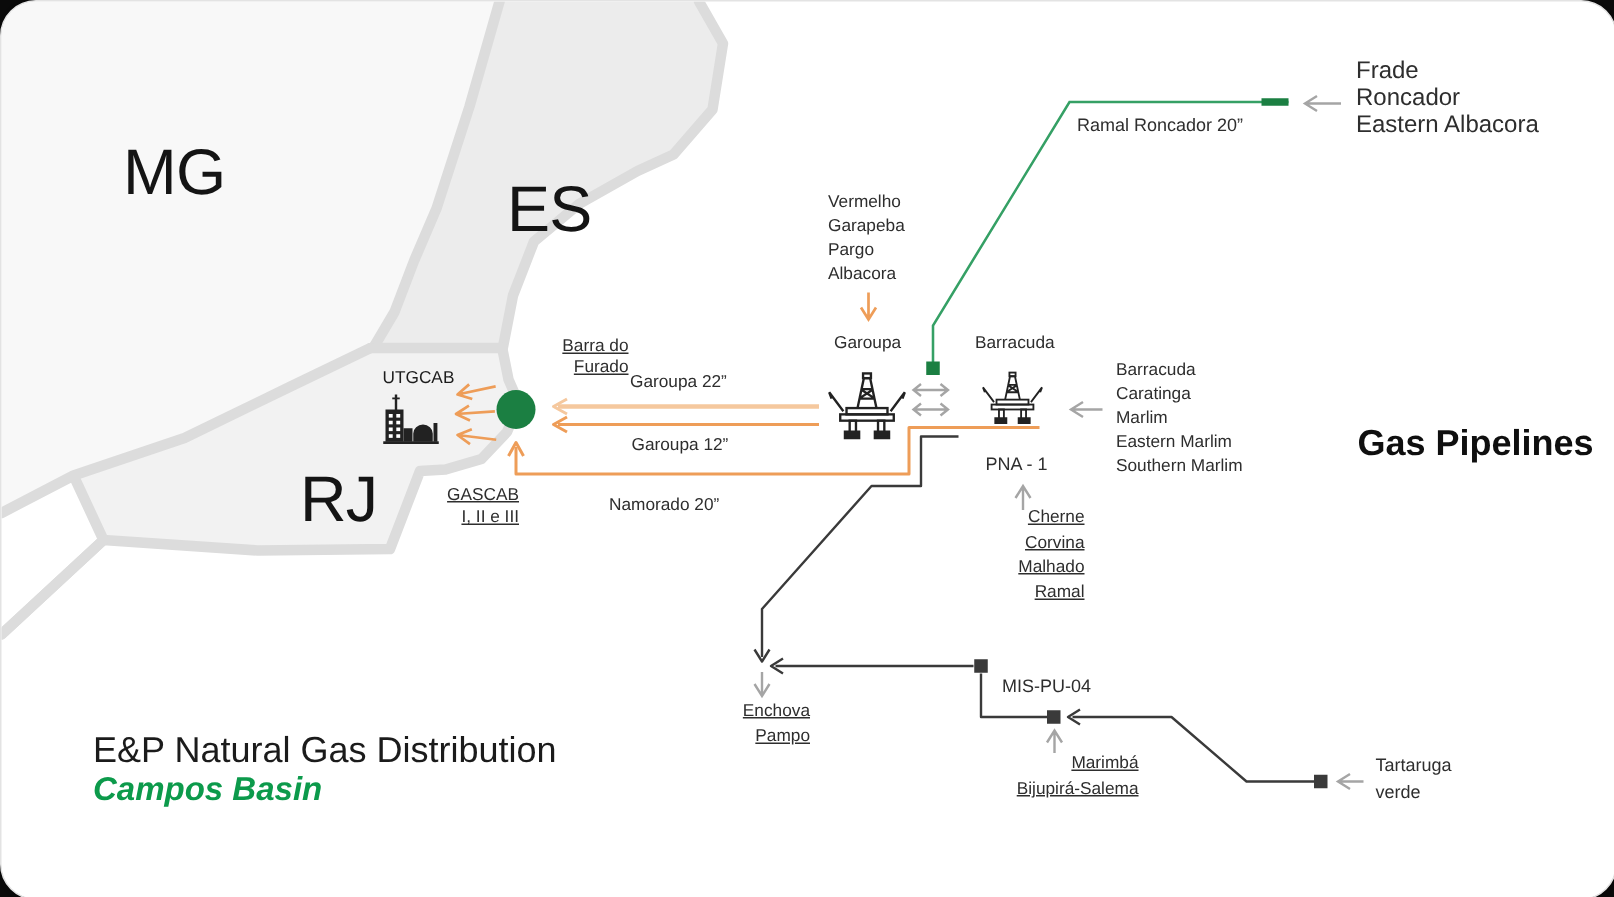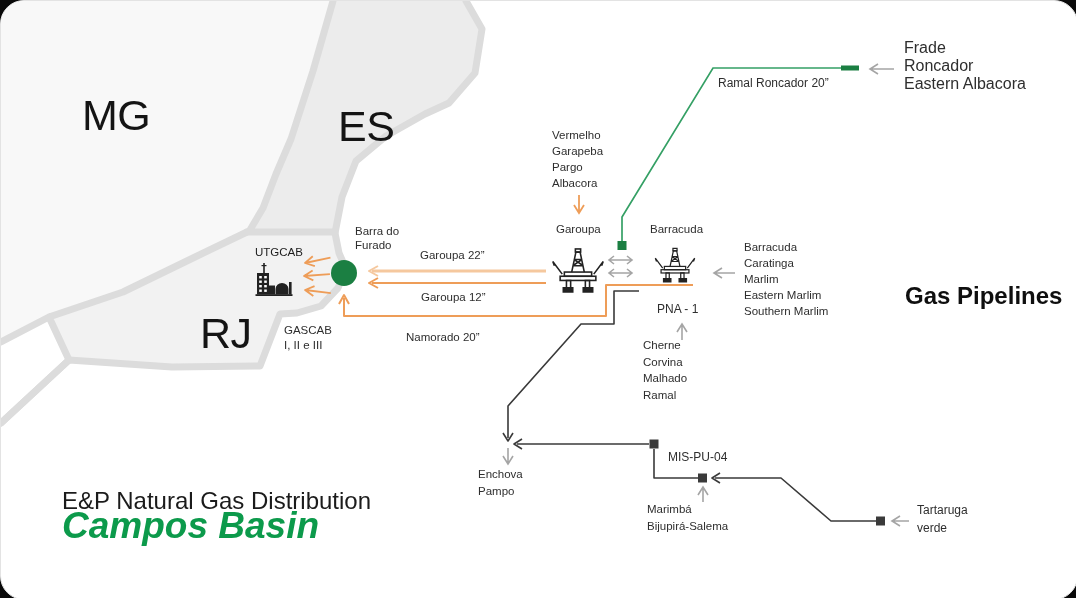--- a/index.html
+++ b/index.html
@@ -2,27 +2,27 @@
 <html style="--brand-green: #0c9a4b; --green-dark: #1b7f42; --green-line: #35a065; --orange: #ee9d58; --orange-light: #f5c89e; --line-black: #3a3a3a; --arrow-gray: #a5a5a5; --map-border: #dcdcdc; --map-fill-mg: #f8f8f8; --map-fill-es: #ececec; --map-fill-rj: #f2f2f2; --icon-dark: #222222;"><head>
 <meta charset="utf-8">
 <style>
   html,body{margin:0;padding:0;background:#0a0a0a;width:1076px;height:598px;overflow:hidden;}
   .card{position:absolute;inset:0;width:1076px;height:598px;background:#ffffff;border-radius:24px;
         border:1px solid #e3e3e3;box-shadow:0 1px 3px rgba(0,0,0,.25);overflow:hidden;
         font-family:"Liberation Sans", sans-serif;}
   .gfx{position:absolute;left:0;top:0;width:1076px;height:598px;}
   .lbl{position:absolute;font-size:11.5px;color:#2e2e2e;white-space:nowrap;line-height:15px;}
   .state{font-size:43px;font-weight:500;color:#141414;letter-spacing:-.5px;line-height:1;}
-  .center{text-align:left;}
+  .center{text-align:right;text-decoration:underline;}
   .list div{line-height:16px;}
   .list12 div{line-height:18px;font-size:16px;}
   .fs12{font-size:12px;}
   .legend-title{font-size:24px;font-weight:700;color:#0f0f0f;}
   .footer1{font-size:24px;color:#1b1b1b;}
-  .footer2{font-size:37px;font-weight:700;font-style:italic;color:var(--brand-green,#0c9a4b);}
+  .footer2{font-size:22px;font-weight:700;font-style:italic;color:var(--brand-green,#0c9a4b);}
 </style>
 </head>
 <body>
 
 <div class="card">
 
   <svg class="gfx" viewBox="0 0 1076 598">
 
     <g>
       <polygon points="0,0 332,0 312,70 290,138 275,173 262,207 249,229 246,231 192,257 122,291 48,316 0,341" style="fill:var(--map-fill-mg,#f8f8f8)"></polygon>
@@ -128,21 +128,21 @@
       </g>
       <rect x="12" y="22.5" width="6" height="9"></rect>
       <path d="M18.5,31.5 v-5.5 a6.5,6 0 0 1 13,0 v5.5 z"></path>
       <rect x="32" y="19" width="2.6" height="12.5"></rect>
       <rect x="-1.5" y="31.2" width="37" height="1.8"></rect>
     </g>
   </svg>
 
   <div>
     <div class="lbl state" style="left:81px;top:93px">MG</div>
-    <div class="lbl state" style="left:337px;top:104px">ES</div>
+    <div class="lbl state" style="left:337px;top:118px">ES</div>
     <div class="lbl state" style="left:199px;top:311px">RJ</div>
 
     <div class="lbl" style="left:254px;top:244px;color:#1c1c1c">UTGCAB</div>
 
     <div class="lbl center" style="left:354px;top:224px;width:64px;line-height:13.5px">
       <div>Barra do</div>
       <div>Furado</div>
     </div>
 
     <div class="lbl" style="left:419px;top:247px">Garoupa 22”</div>

